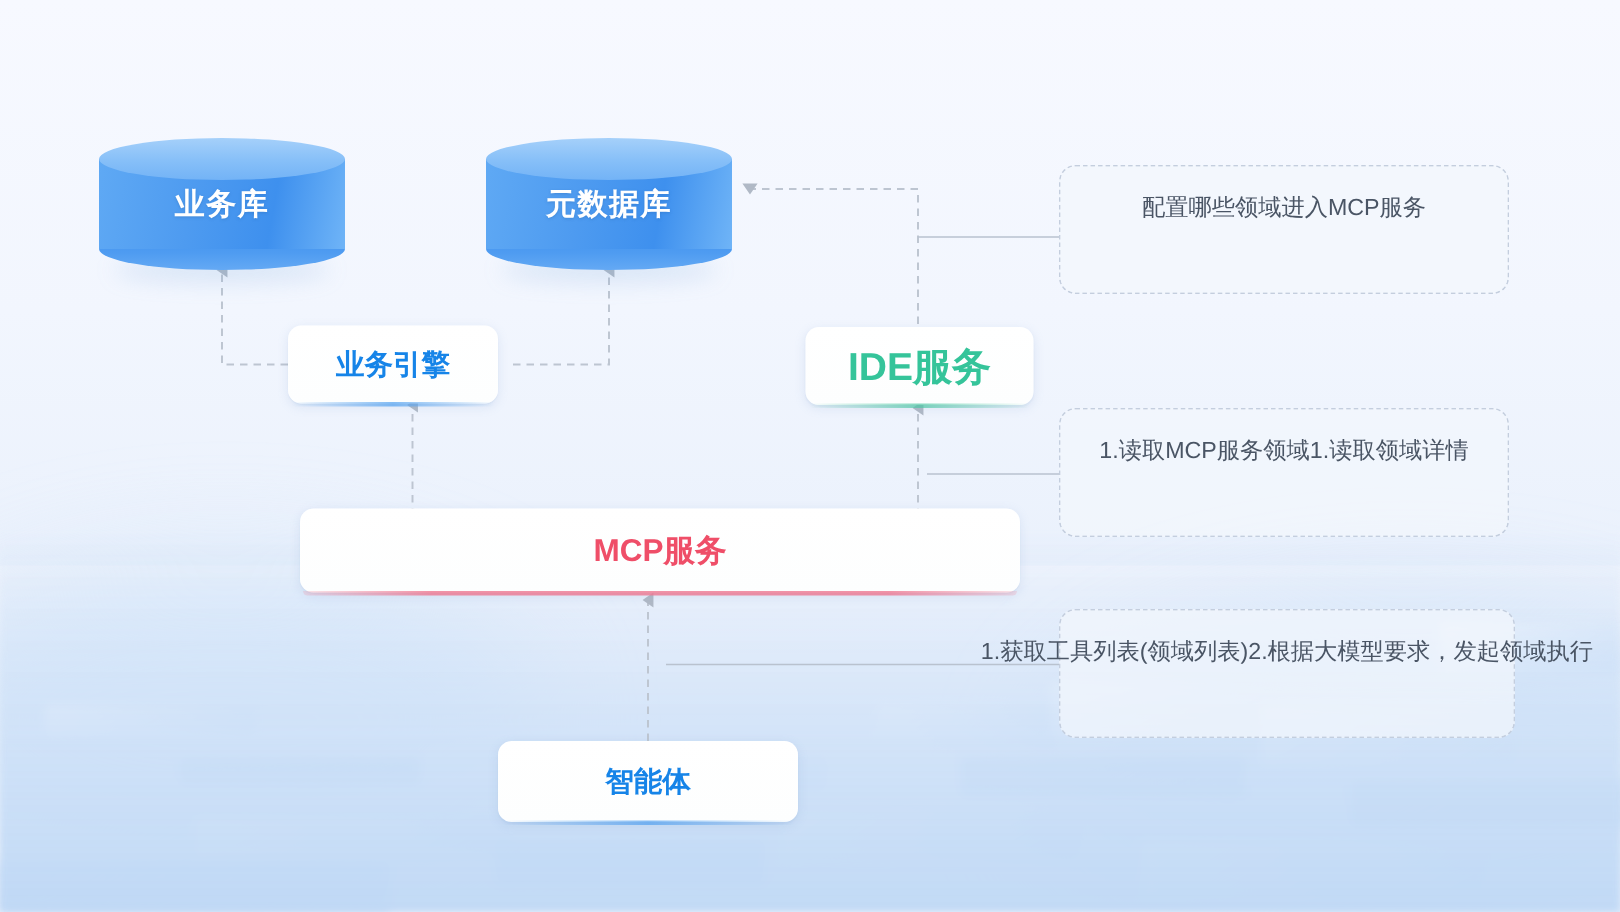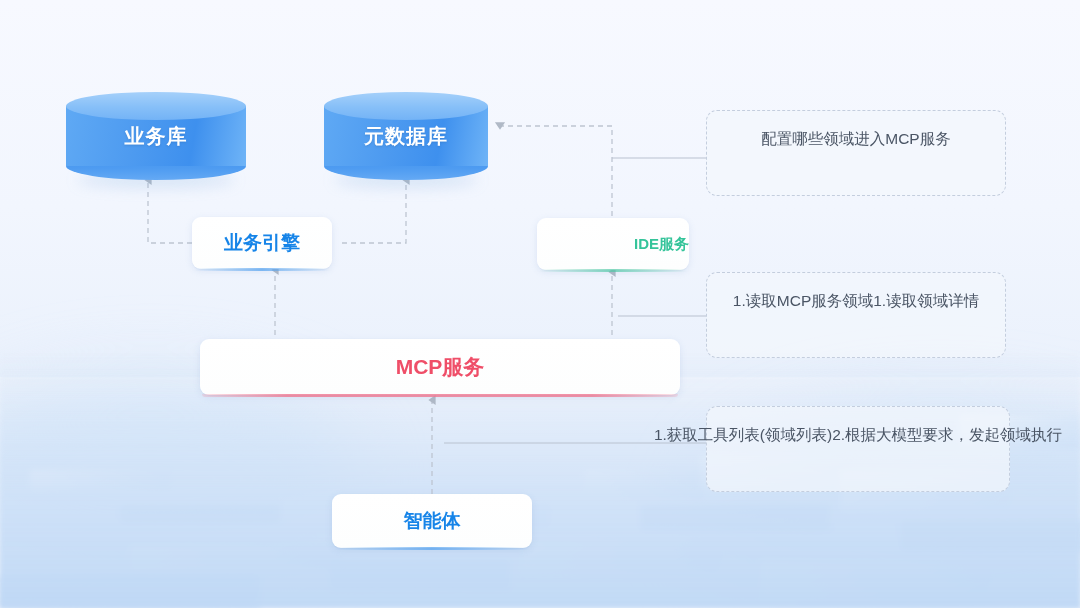--- a/index.html
+++ b/index.html
@@ -92,21 +92,21 @@
   }
   .card::after {
     content: "";
     position: absolute;
     left: 2px; right: 2px; bottom: -2px;
     height: 3px;
     border-radius: 0 0 9px 9px;
   }
   .card.blue { color: #1684e8; font-size: 19px; }
   .card.blue::after { background: linear-gradient(90deg, rgba(110,175,240,.0), rgba(90,165,240,.75), rgba(110,175,240,.0)); }
-  .card.green { color: #35c49a; font-size: 15px; justify-content: flex-end; }
+  .card.green { color: #35c49a; font-size: 26px; }
   .card.green::after { background: linear-gradient(90deg, rgba(110,210,180,.0), rgba(80,200,165,.7), rgba(110,210,180,.0)); }
   .card.red { color: #ef4e68; font-size: 21px; }
   .card.red::after { background: linear-gradient(90deg, rgba(240,150,170,.25), rgba(238,120,145,.8) 18%, rgba(238,120,145,.8) 82%, rgba(240,150,170,.25)); }
 
   
   .note {
     position: absolute;
     border: 1px dashed #c4cede;
     border-radius: 11px;
     background: rgba(243,246,252,.72);
@@ -170,21 +170,21 @@
 
     <path d="M612,344 L612,272" fill="none" stroke="#bdc5d1" stroke-width="1.3" stroke-dasharray="5 4" marker-end="url(#arrowGray)"></path>
 
     <path d="M432,494 L432,400" fill="none" stroke="#bdc5d1" stroke-width="1.3" stroke-dasharray="5 4" marker-end="url(#arrowGray)"></path>
 
     <path d="M706,158 L612,158" fill="none" stroke="#b9c2cf" stroke-width="1.1"></path>
     <path d="M706,316 L618,316" fill="none" stroke="#b9c2cf" stroke-width="1.1"></path>
     <path d="M706,443 L444,443" fill="none" stroke="#b9c2cf" stroke-width="1.1"></path>
   </svg>
 
-  <div class="cylinder" style="left:66px; top:92px; width:164px; height:88px;padding-left:16px;">
+  <div class="cylinder" style="left:66px; top:92px; width:164px; height:88px;">
     <div class="cyl-shadow"></div>
     <div class="cyl-bottom"></div>
     <div class="cyl-body"></div>
     <div class="cyl-top"></div>
     <div class="cyl-label">业务库</div>
   </div>
 
   <div class="cylinder" style="left:324px; top:92px; width:164px; height:88px;">
     <div class="cyl-shadow"></div>
     <div class="cyl-bottom"></div>

